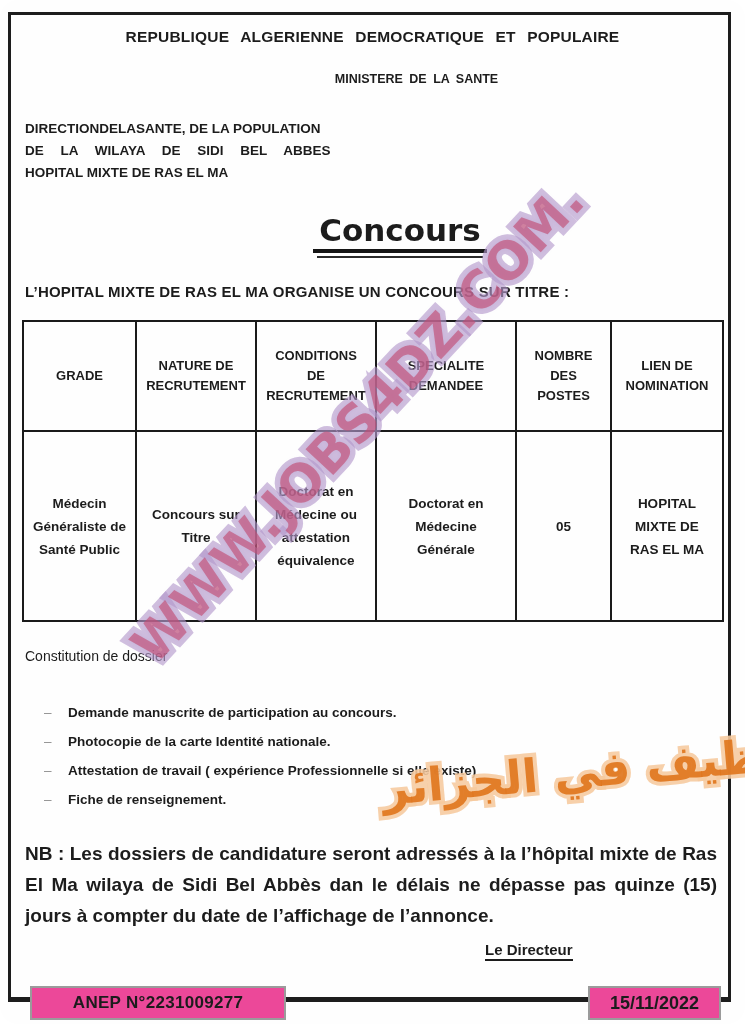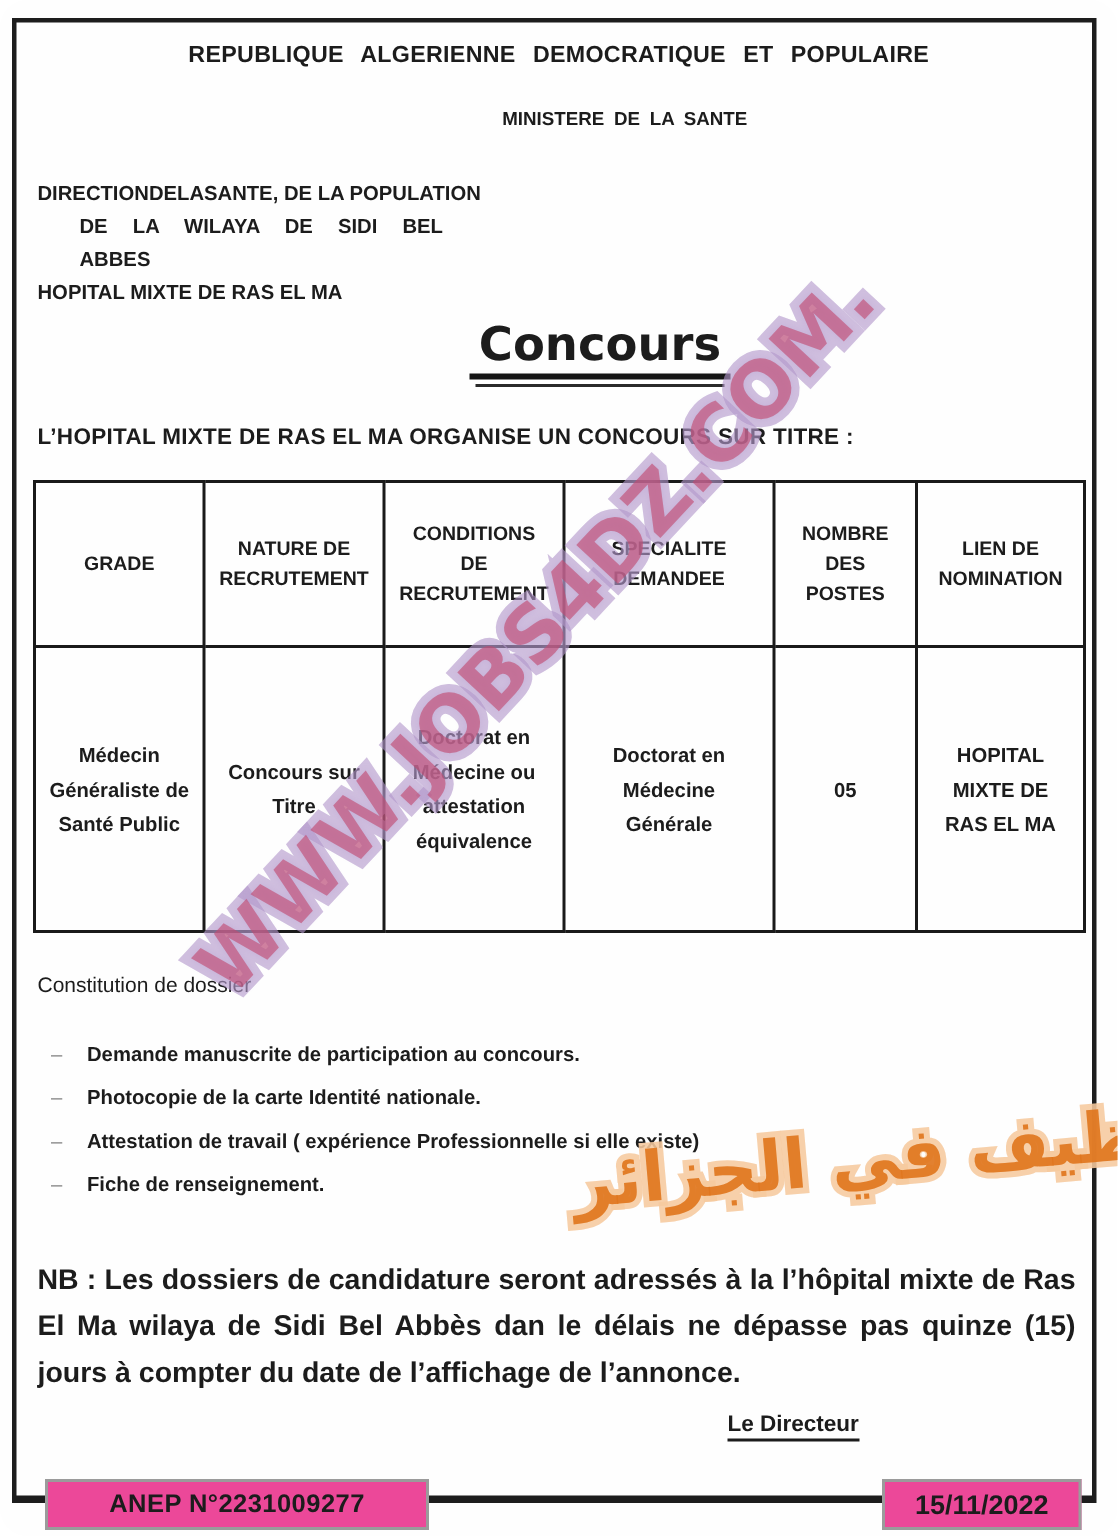--- a/index.html
+++ b/index.html
@@ -19,21 +19,21 @@
     font-weight:bold;font-size:15.5px;word-spacing:7px;letter-spacing:.2px;
   }
   .h2{
     position:absolute;top:72px;left:0;width:745px;text-align:center;
     font-weight:bold;font-size:12.5px;word-spacing:3px;margin-left:44px;
   }
   .direction{
     position:absolute;top:118px;left:25px;width:320px;
     font-weight:bold;font-size:13.5px;line-height:22px;
   }
-  .direction .wide{word-spacing:13px;margin-left:28px;}
+  .direction .wide{word-spacing:13px;}
   .title-wrap{position:absolute;top:212px;left:0;width:745px;text-align:center;padding-left:55px;box-sizing:border-box;}
   .title{
     display:inline-block;font-weight:bold;font-size:31px;
     border-bottom:4px solid #151515;padding:0 6px 1px 6px;position:relative;
     font-family:"DejaVu Sans",sans-serif;
   }
   .title::after{
     content:"";position:absolute;left:4px;right:4px;bottom:-9px;height:2px;background:#2a2a2a;
   }
   .intro{
@@ -49,21 +49,21 @@
     font-weight:bold;padding:4px 8px;
   }
   table.concours th{height:100px;font-size:13px;line-height:20px;}
   table.concours td{height:180px;font-size:13.5px;line-height:23px;}
   col.c1{width:113px}col.c2{width:120px}col.c3{width:120px}
   col.c4{width:140px}col.c5{width:95px}col.c6{width:112px}
   .dossier-heading{
     position:absolute;top:648px;left:25px;font-weight:normal;font-size:14px;
   }
   .dossier-list{
-    position:absolute;top:688px;left:34px;width:620px;margin:0;padding:0;list-style:none;
+    position:absolute;top:688px;left:34px;width:620px;margin:10px;padding:0;list-style:none;
   }
   .dossier-list li{
     font-weight:bold;font-size:13.5px;line-height:29px;position:relative;padding-left:24px;
   }
   .dossier-list li::before{
     content:"\2013";position:absolute;left:0;color:#8a8a8a;font-weight:normal;
   }
   .nb{
     position:absolute;top:838px;left:25px;width:692px;margin:0;
     font-weight:bold;font-size:19px;line-height:31px;text-align:justify;

